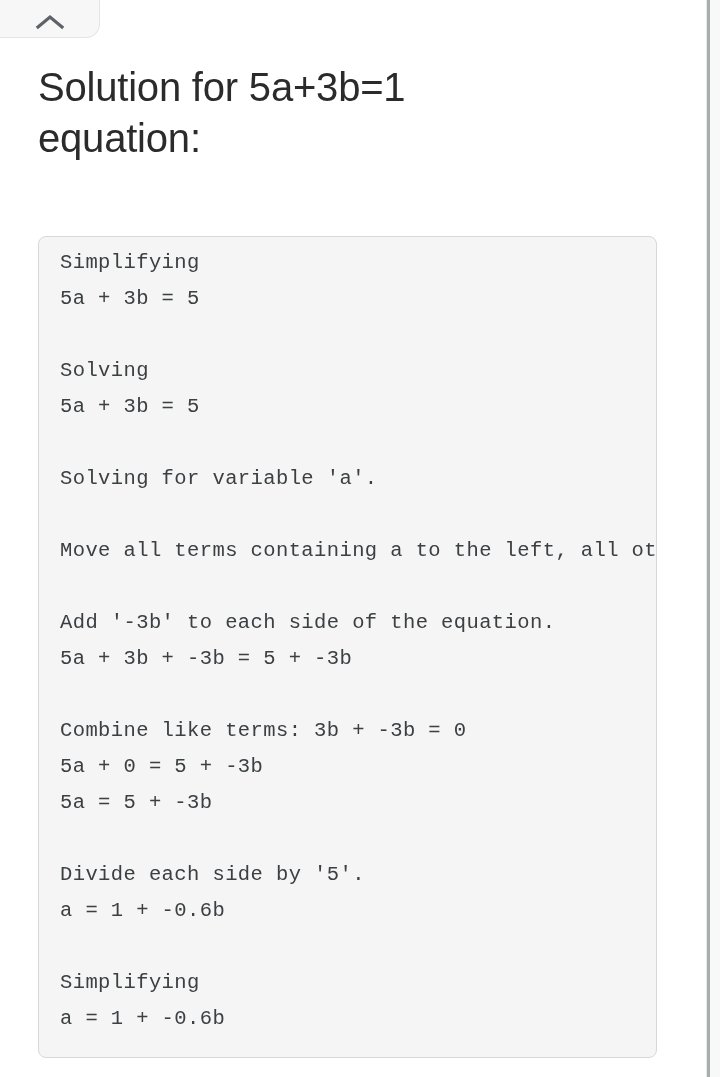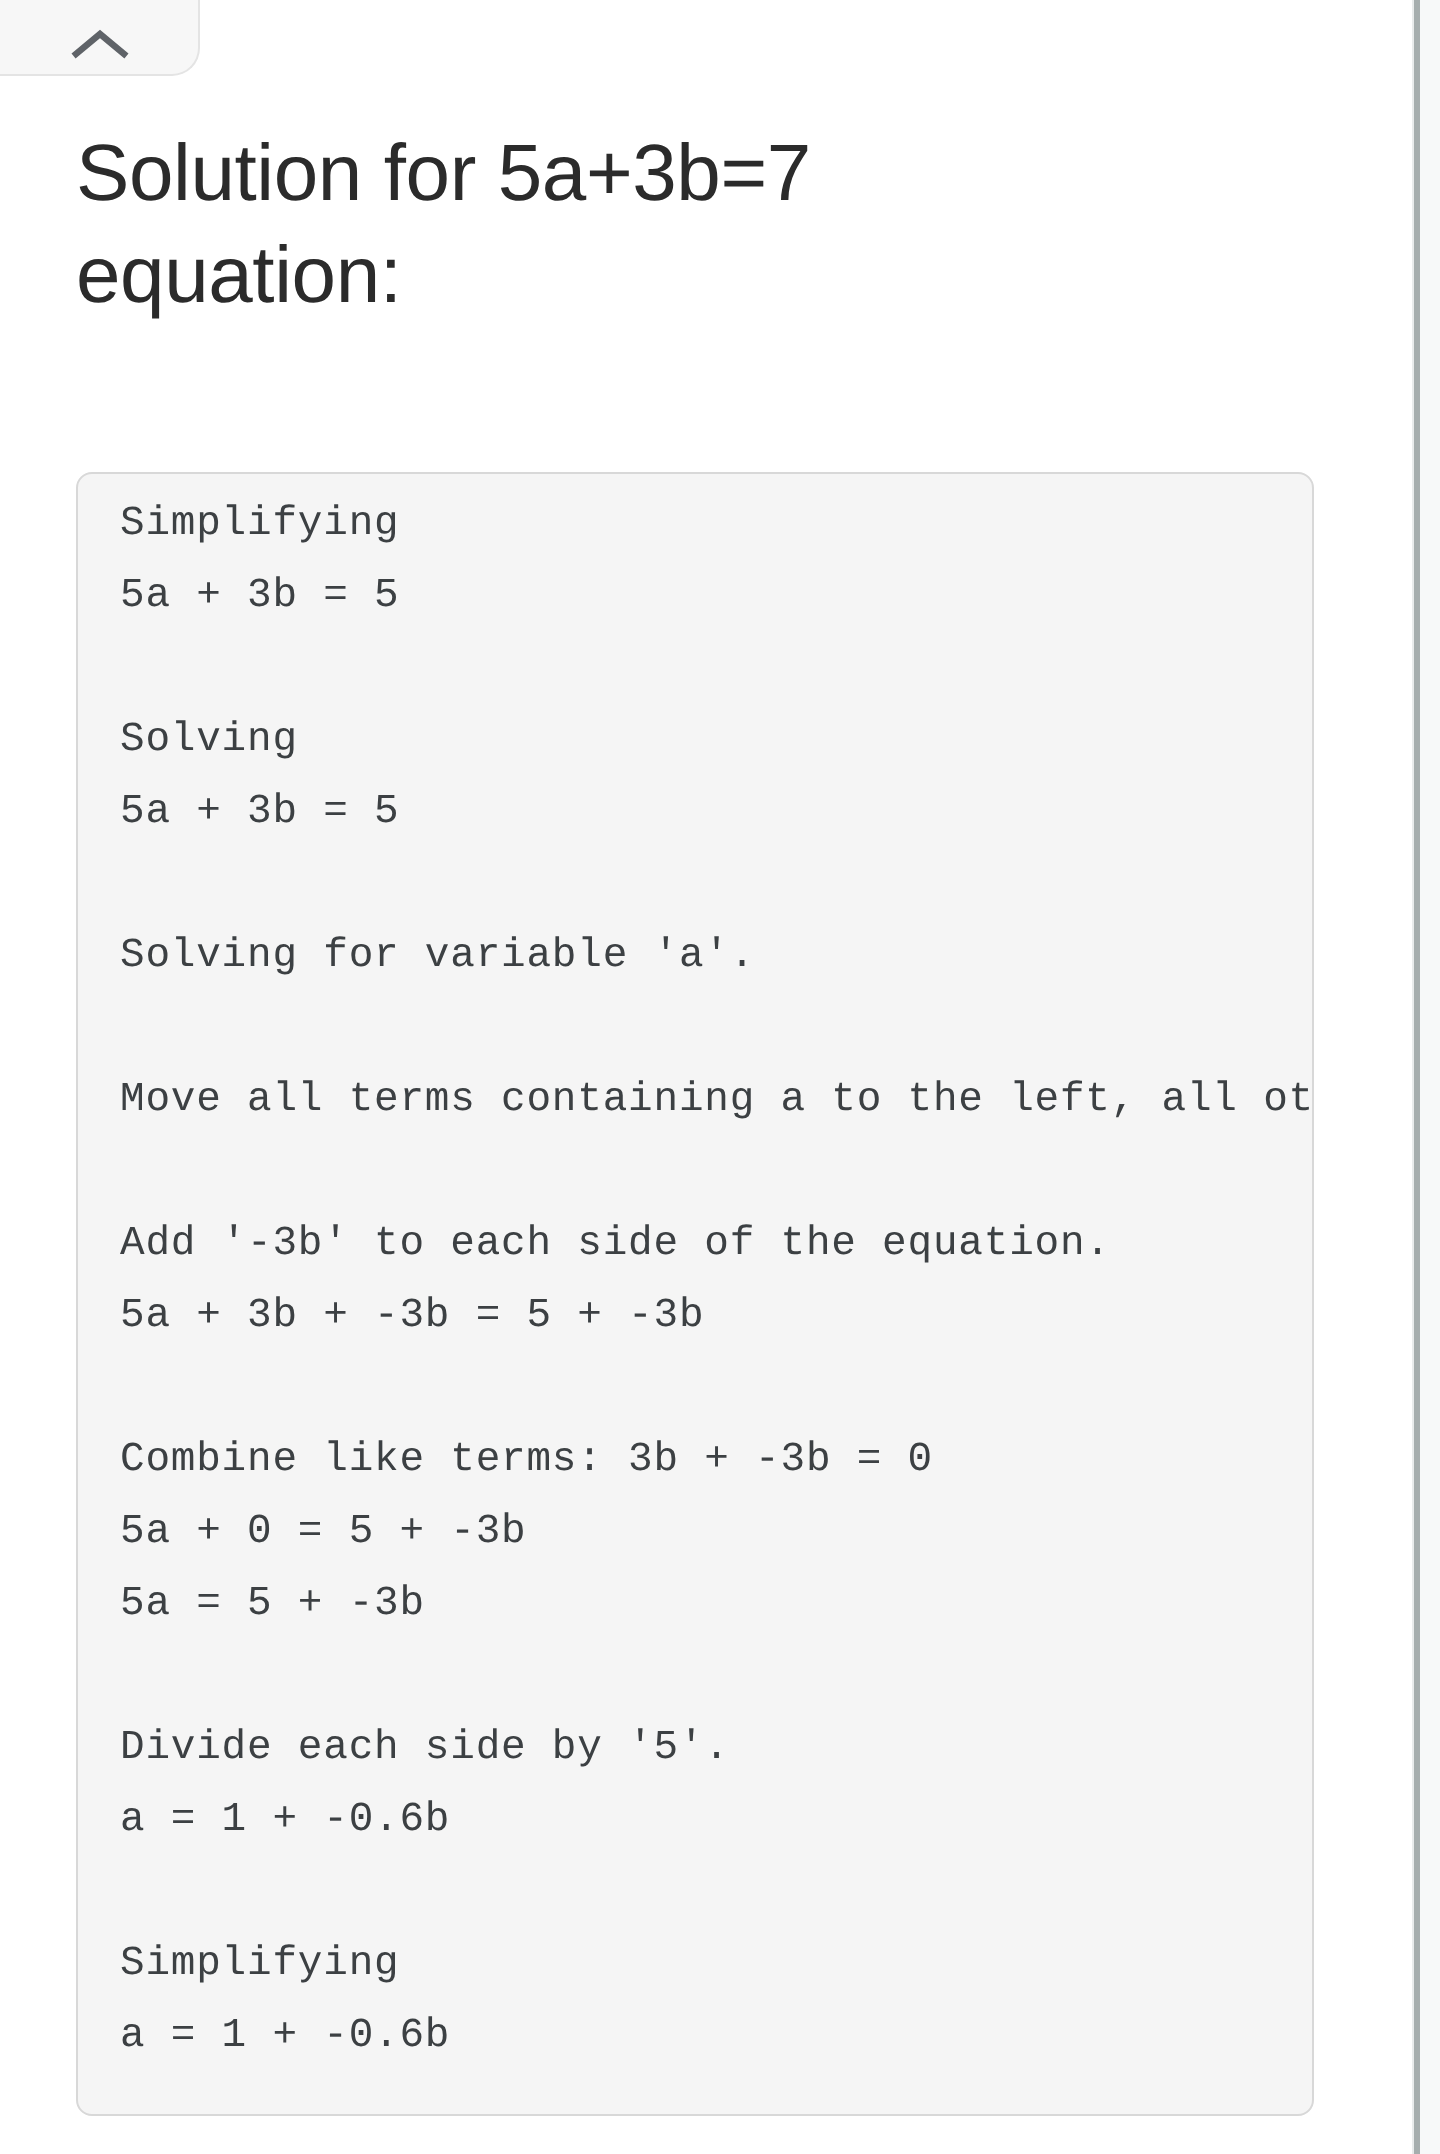--- a/index.html
+++ b/index.html
@@ -121,21 +121,21 @@
     background: #a6aeae;
   }
 </style>
 </head>
 <body>
 
 <div class="page-viewport">
 
   <div class="content">
 
-    <h1 class="page-title">Solution for 5a+3b=7 equation:</h1>
+    <h1 class="page-title">Solution for 5a+3b=1 equation:</h1>
 
     <div class="code-block">
       <pre>Simplifying
 5a + 3b = 5
 
 Solving
 5a + 3b = 5
 
 Solving for variable 'a'.
 

